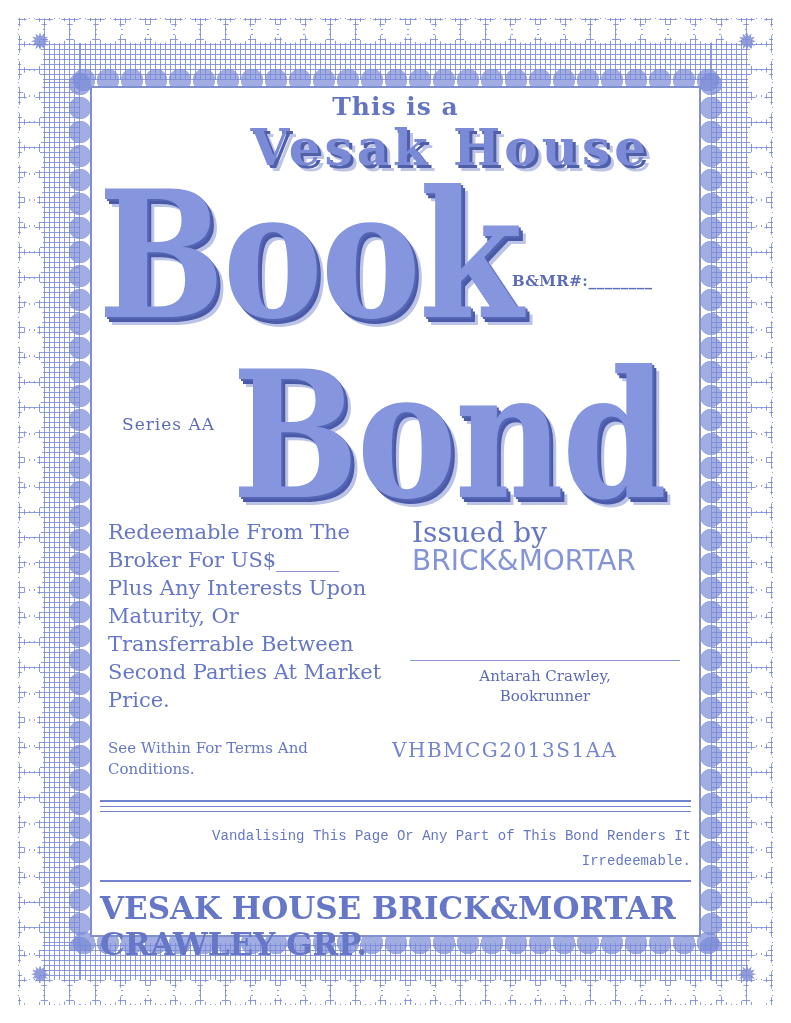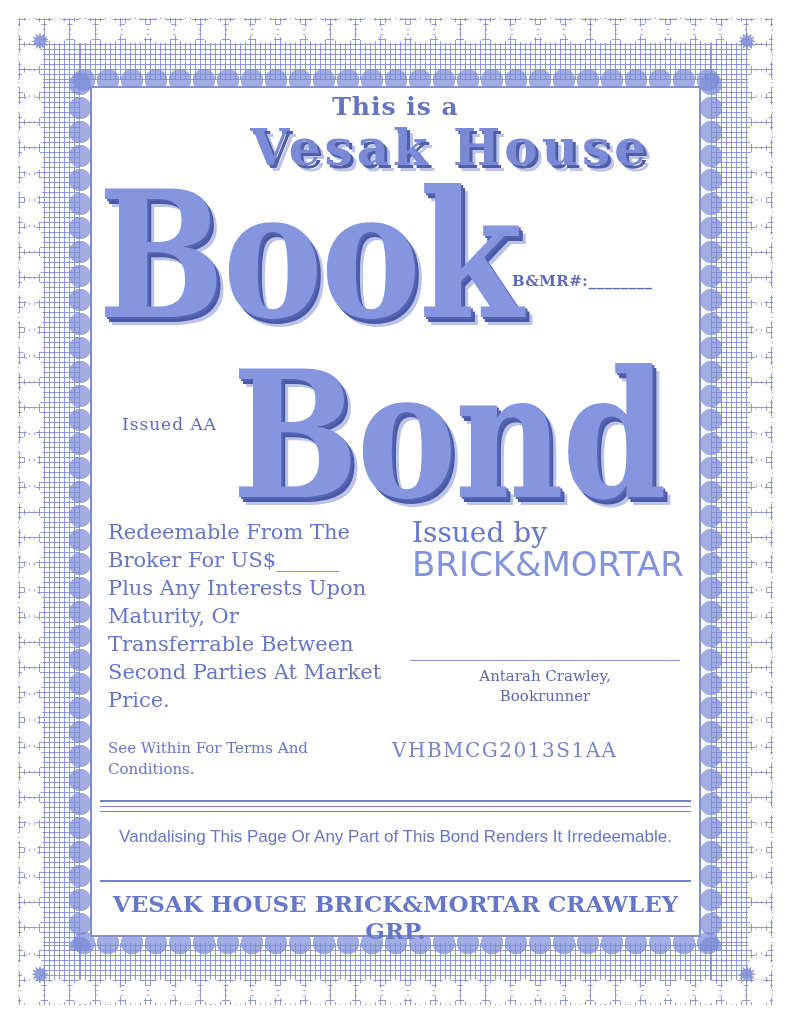--- a/index.html
+++ b/index.html
@@ -205,21 +205,21 @@
   }
   .issued-by {
     left: 320px; top: 428px;
     font-family: "DejaVu Serif", serif;
     font-size: 28px;
     color: #6577c6;
   }
   .brand {
     left: 320px; top: 456px;
     font-family: "DejaVu Sans", sans-serif;
-    font-size: 34px;
+    font-size: 28px;
     letter-spacing: 0px;
     color: #8494d8;
     text-align: center;
   }
   .sig-line {
     position: absolute;
     left: 318px; top: 572px;
     width: 270px;
     border-top: 1.5px solid #8a99d8;
   }
@@ -253,39 +253,38 @@
     width: 591px;
   }
   .rules .r {
     border-top: 2px solid #7383cd;
     margin-bottom: 4px;
   }
   .rules .r.thin { border-top-width: 1px; }
   .warning {
     left: 8px; top: 736px;
     width: 591px;
-    text-align: center;
-    font-family: Liberation Sans, sans-serif;
-    font-size: 17px;
+    text-align: right;
+    font-family: Liberation Mono, monospace;
+    font-size: 14px;
     line-height: 25px;
     color: #6577c6;
   }
   .rule-bottom {
     position: absolute;
     left: 8px; top: 792px;
     width: 591px;
     border-top: 2px solid #7383cd;
   }
   .footer {
     left: 8px; top: 802px;
     width: 591px;
-    text-align: center;
-    font-family: "DejaVu Serif", serif;
-    font-weight: bold;
-    font-size: 23px;
+    font-family: "DejaVu Serif", serif;
+    font-weight: bold;
+    font-size: 31px;
     letter-spacing: 0px;
     color: #6577c6;
   }
 </style>
 </head>
 <body>
 
 <div id="certificate">
 
   <div class="border-layer scallop-band"></div>
@@ -311,21 +310,21 @@
 
   <div class="content">
 
     <div class="txt this-is-a">This is a</div>
     <div class="txt vesak-house">Vesak House</div>
 
     <div class="txt blackletter word-book">Book</div>
     <div class="txt blackletter word-bond">Bond</div>
 
     <div class="txt bmr">B&amp;MR#:________</div>
-    <div class="txt series">Issued AA</div>
+    <div class="txt series">Series AA</div>
 
     <div class="txt redeem">Redeemable From The Broker For US$______ Plus Any Interests Upon Maturity, Or Transferrable Between Second Parties At Market Price.</div>
 
     <div class="txt issued-by">Issued by</div>
     <div class="txt brand">BRICK&amp;MORTAR</div>
 
     <div class="sig-line"></div>
     <div class="txt see-within">See Within For Terms And Conditions.</div>
 
     <div class="txt sig-name">

